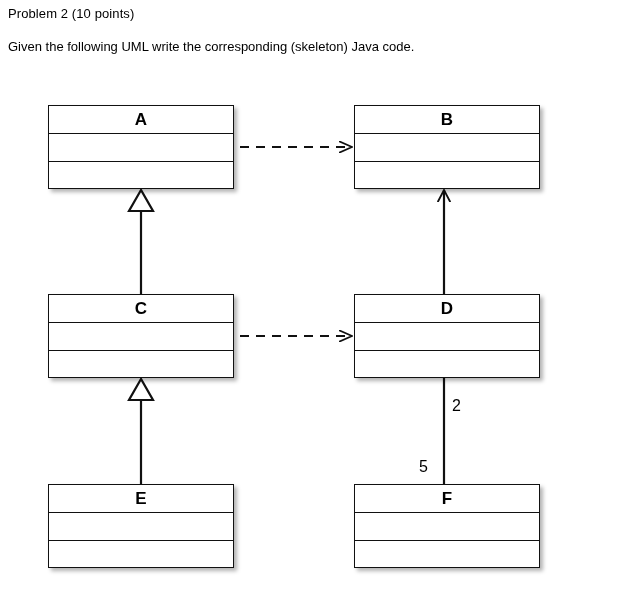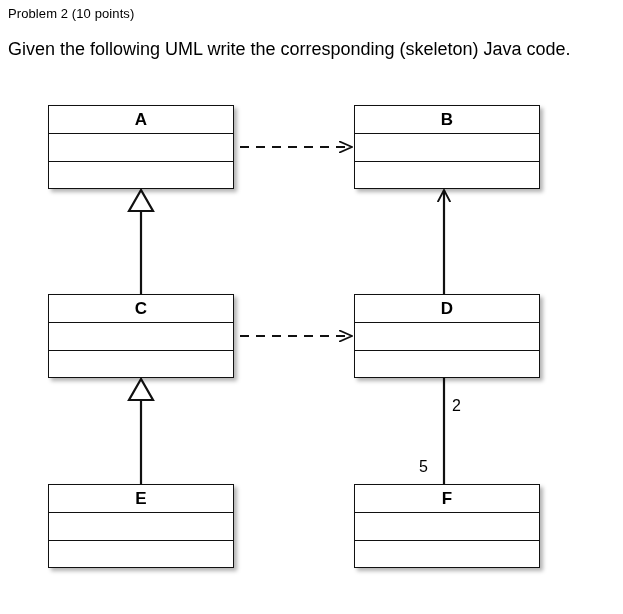--- a/index.html
+++ b/index.html
@@ -23,21 +23,21 @@
     font-size: 13px;
     font-weight: normal;
     letter-spacing: 0.1px;
     white-space: nowrap;
   }
 
   #page-subtitle {
     position: absolute;
     left: 8px;
     top: 39px;
-    font-size: 18px;
+    font-size: 13px;
     font-weight: normal;
     white-space: nowrap;
   }
 
   #uml-canvas {
     position: absolute;
     left: 0;
     top: 0;
     width: 623px;
     height: 614px;

